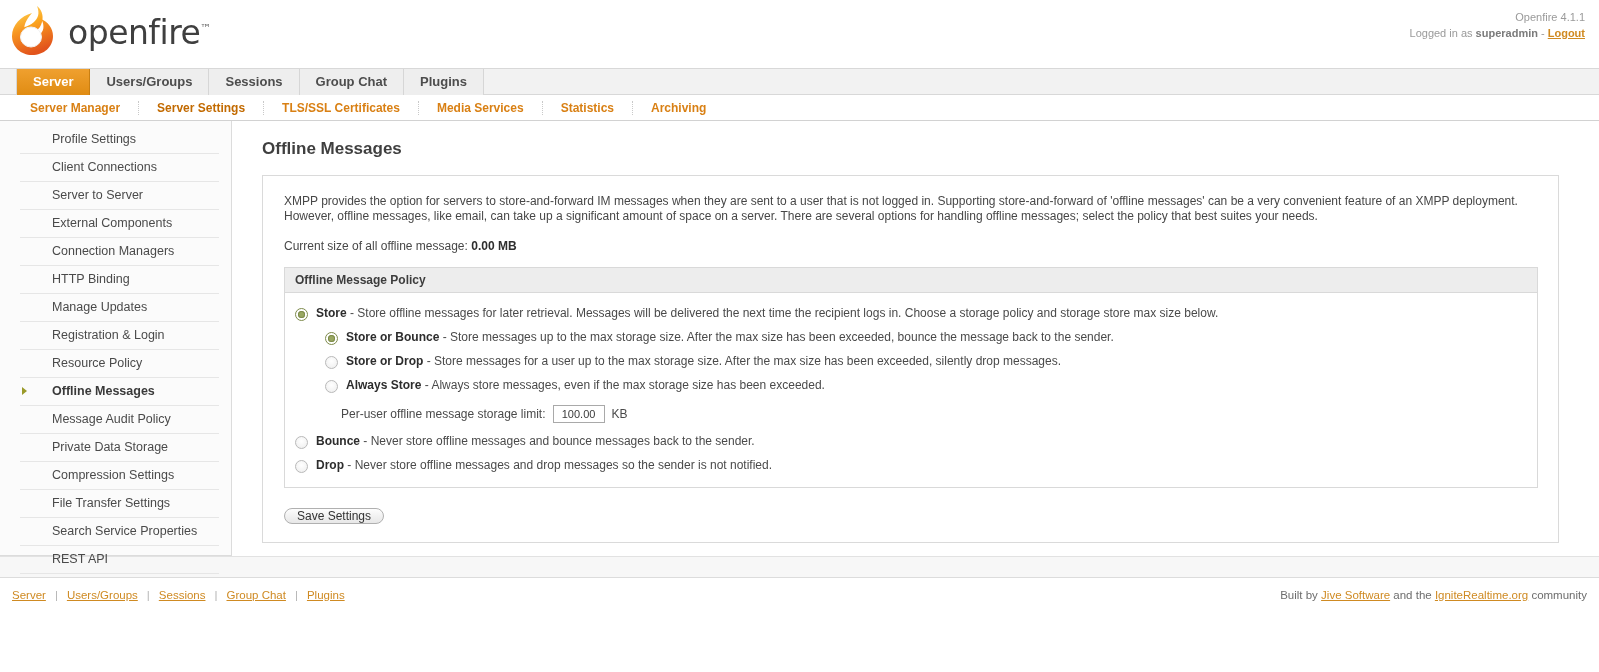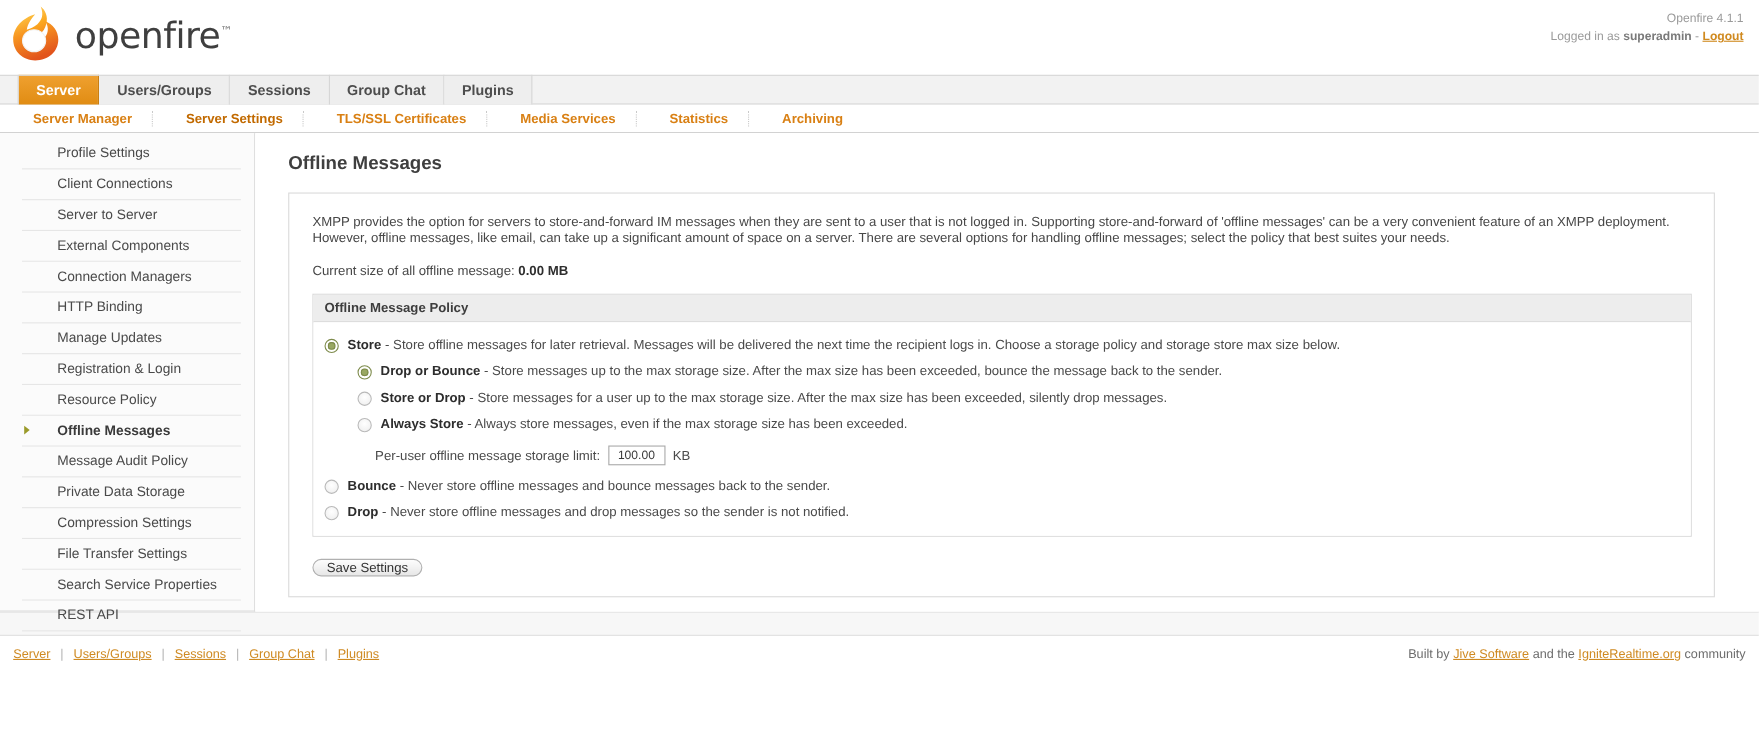--- a/index.html
+++ b/index.html
@@ -103,21 +103,20 @@
 
   
   .subtabbar {
     height: 26px;
     background: #ffffff;
     border-bottom: 1px solid #d2d2d2;
     padding-left: 24px;
     box-sizing: border-box;
     display: flex;
     align-items: center;
-    gap: 12px;
   }
   .subtab {
     font-size: 12px;
     font-weight: bold;
     color: #d98014;
     padding: 0 18px;
     border-right: 1px dotted #c9c9c9;
     line-height: 14px;
     cursor: pointer;
   }
@@ -402,21 +401,21 @@
           <div class="policy-head">Offline Message Policy</div>
           <div class="policy-body">
 
             <div class="opt-row">
               <span class="radio checked"></span>
               <span class="opt-label"><b>Store</b><span> - Store offline messages for later retrieval. Messages will be delivered the next time the recipient logs in. Choose a storage policy and storage store max size below.</span></span>
             </div>
 
             <div class="opt-row sub">
               <span class="radio checked"></span>
-              <span class="opt-label"><b>Drop or Bounce</b><span> - Store messages up to the max storage size. After the max size has been exceeded, bounce the message back to the sender.</span></span>
+              <span class="opt-label"><b>Store or Bounce</b><span> - Store messages up to the max storage size. After the max size has been exceeded, bounce the message back to the sender.</span></span>
             </div>
 
             <div class="opt-row sub">
               <span class="radio"></span>
               <span class="opt-label"><b>Store or Drop</b><span> - Store messages for a user up to the max storage size. After the max size has been exceeded, silently drop messages.</span></span>
             </div>
 
             <div class="opt-row sub">
               <span class="radio"></span>
               <span class="opt-label"><b>Always Store</b><span> - Always store messages, even if the max storage size has been exceeded.</span></span>

